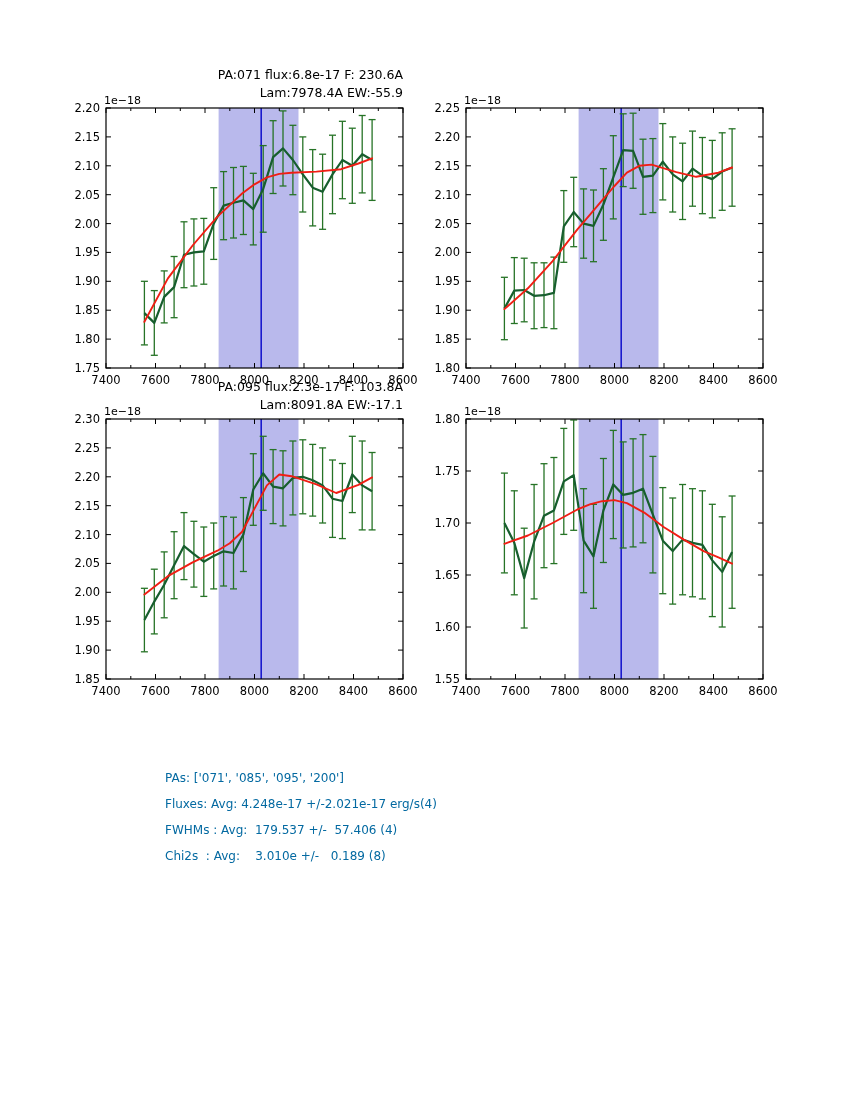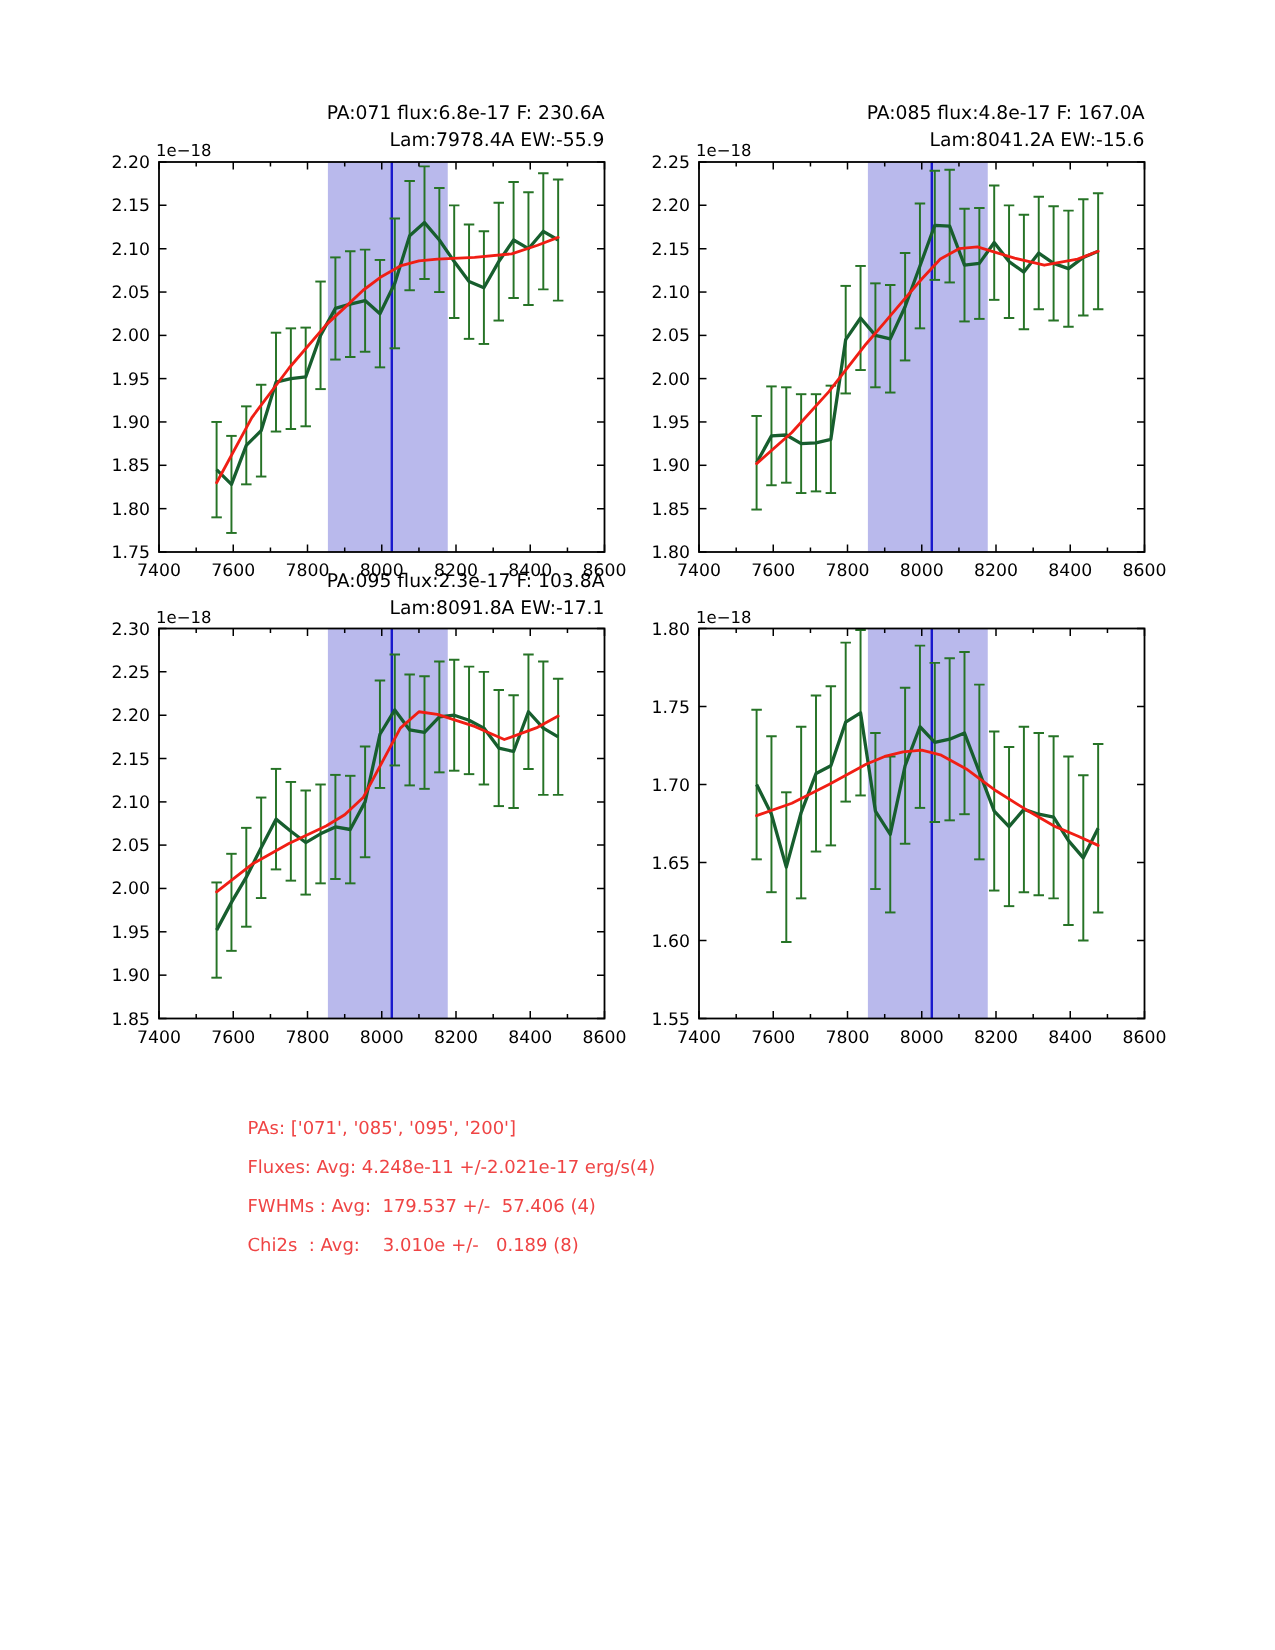--- a/index.html
+++ b/index.html
@@ -1,43 +1,39 @@
 <!DOCTYPE html>
 <html><head>
 <meta charset="utf-8">
 <style>
   html,body{margin:0;padding:0;background:#ffffff;}
   .fig{position:relative;width:850px;height:1100px;background:#ffffff;
        font-family:"DejaVu Sans","Liberation Sans",sans-serif;overflow:hidden;}
   .title{position:absolute;text-align:right;font-size:12.5px;color:#000;line-height:18px;}
   .offset{position:absolute;font-size:11px;color:#000;text-align:center;}
   svg.plot{position:absolute;}
-  .summary{position:absolute;left:165px;top:739px;font-size:12px;color:#ef4444;}
+  .summary{position:absolute;left:165px;top:765px;font-size:12px;color:#0369a1;}
   .summary div{white-space:pre;height:26px;line-height:26px;}
   .t1{left:106px;top:66px;width:297px}
   .t2{left:466px;top:66px;width:297px}
   .t3{left:106px;top:378px;width:297px}
   .t4{left:466px;top:378px;width:297px}
   .o1{left:104px;top:94px}.o2{left:464px;top:94px}
   .o3{left:104px;top:405px}.o4{left:464px;top:405px}
   .p1{left:56px;top:100px}.p2{left:416px;top:100px}
   .p3{left:56px;top:411px}.p4{left:416px;top:411px}
 </style>
 </head>
 <body>
 
 <div class="fig">
 
   <div class="title t1">
     <div>PA:071 flux:6.8e-17 F: 230.6A</div>
     <div>Lam:7978.4A EW:-55.9</div>
-  </div>
-  <div class="title t2">
-    <div>PA:085 flux:4.8e-17 F: 167.0A</div>
-    <div>Lam:8041.2A EW:-15.6</div>
   </div>
   <div class="title t3">
     <div>PA:095 flux:2.3e-17 F: 103.8A</div>
     <div>Lam:8091.8A EW:-17.1</div>
   </div>
 
   <div class="offset o1">1e−18</div>
   <div class="offset o2">1e−18</div>
   <div class="offset o3">1e−18</div>
   <div class="offset o4">1e−18</div>
@@ -654,18 +650,18 @@
         <text x="-6" y="212.0" text-anchor="end" font-family="DejaVu Sans, Liberation Sans, sans-serif" font-size="11.5" fill="#000">1.60</text>
         <text x="-6" y="160.0" text-anchor="end" font-family="DejaVu Sans, Liberation Sans, sans-serif" font-size="11.5" fill="#000">1.65</text>
         <text x="-6" y="108.0" text-anchor="end" font-family="DejaVu Sans, Liberation Sans, sans-serif" font-size="11.5" fill="#000">1.70</text>
         <text x="-6" y="56.0" text-anchor="end" font-family="DejaVu Sans, Liberation Sans, sans-serif" font-size="11.5" fill="#000">1.75</text>
         <text x="-6" y="4.0" text-anchor="end" font-family="DejaVu Sans, Liberation Sans, sans-serif" font-size="11.5" fill="#000">1.80</text>
       </g>
     </svg>
 
   <div class="summary">
     <div>PAs: ['071', '085', '095', '200']</div>
-    <div>Fluxes: Avg: 4.248e-11 +/-2.021e-17 erg/s(4)</div>
+    <div>Fluxes: Avg: 4.248e-17 +/-2.021e-17 erg/s(4)</div>
     <div>FWHMs : Avg:  179.537 +/-  57.406 (4)</div>
     <div>Chi2s  : Avg:    3.010e +/-   0.189 (8)</div>
   </div>
 
 </div>
 
 </body></html>

